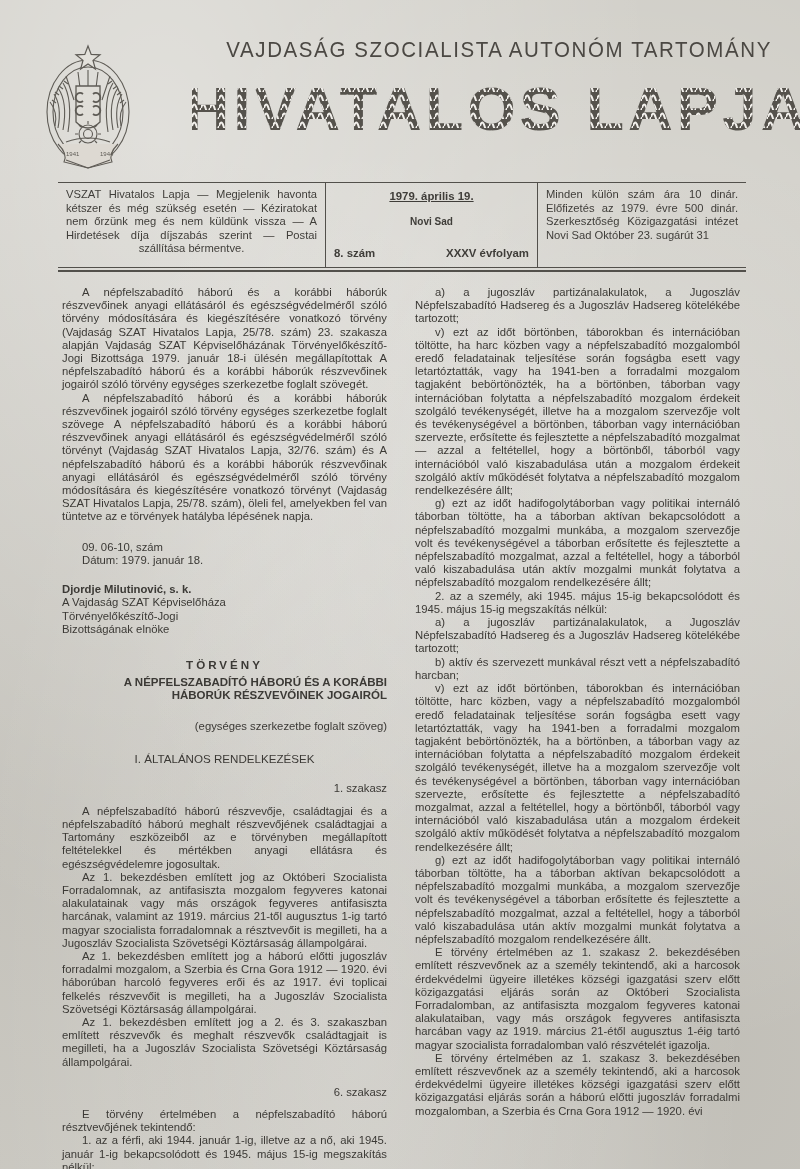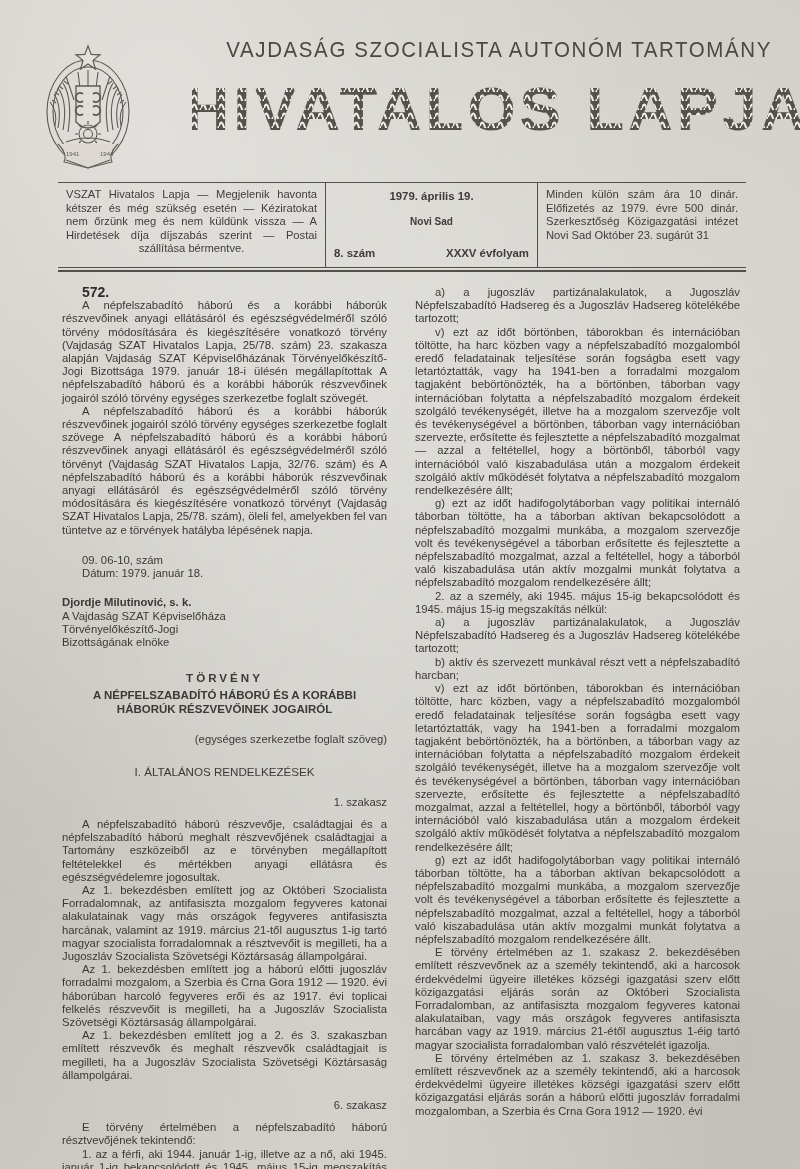--- a/index.html
+++ b/index.html
@@ -95,20 +95,21 @@
   }
   .info-left  { width: 268px; border-right: 1.5px solid #52504b; text-align: justify; text-align-last: center; }
   .info-mid   { width: 212px; border-right: 1.5px solid #52504b; }
   .info-right { width: 208px; text-align: justify; }
   .info-left p { margin: 0; }
   .mid-date {
     text-align: center;
     font-weight: bold;
     font-size: 11.4px;
     margin: 2px 0 0 0;
+    text-decoration: underline;
   }
   .mid-city {
     text-align: center;
     font-weight: bold;
     font-size: 10px;
     margin: 11px 0 0 0;
   }
   .mid-bottom {
     display: flex;
     justify-content: space-between;
@@ -163,21 +164,21 @@
   }
 
   .law-kind {
     text-align: center;
     font-weight: bold;
     font-size: 11.6px;
     letter-spacing: 3px;
     margin-top: 21px;
   }
   .law-title {
-    text-align: center;
+    text-align: right;
     font-weight: bold;
     font-size: 11.5px;
     line-height: 13.6px;
     margin-top: 5px;
   }
   .law-sub {
     text-align: right;
     font-size: 11.3px;
     margin-top: 17px;
   }
@@ -279,21 +280,20 @@
 
     <div class="info-cell info-right">
       <p>Minden külön szám ára 10 dinár. Előfizetés az 1979. évre 500 dinár. Szerkesztőség Közigazgatási intézet Novi Sad Október 23. sugárút 31</p>
     </div>
   </div>
 
   <div class="content">
 
     <div class="col">
 
-      <p class="doc-number">572.</p>
 
       <p>A népfelszabadító háború és a korábbi háborúk részvevőinek anyagi ellátásáról és egészségvédelméről szóló törvény módosítására és kiegészítésére vonatkozó törvény (Vajdaság SZAT Hivatalos Lapja, 25/78. szám) 23. szakasza alapján Vajdaság SZAT Képviselőházának Törvényelőkészítő-Jogi Bizottsága 1979. január 18-i ülésén megállapítottak A népfelszabadító háború és a korábbi háborúk részvevőinek jogairól szóló törvény egységes szerkezetbe foglalt szövegét.</p>
       <p>A népfelszabadító háború és a korábbi háborúk részvevőinek jogairól szóló törvény egységes szerkezetbe foglalt szövege A népfelszabadító háború és a korábbi háború részvevőinek anyagi ellátásáról és egészségvédelméről szóló törvényt (Vajdaság SZAT Hivatalos Lapja, 32/76. szám) és A népfelszabadító háború és a korábbi háborúk részvevőinak anyagi ellátásáról és egészségvédelméről szóló törvény módosítására és kiegészítésére vonatkozó törvényt (Vajdaság SZAT Hivatalos Lapja, 25/78. szám), öleli fel, amelyekben fel van tüntetve az e törvények hatályba lépésének napja.</p>
 
       <div class="gap-md"></div>
 
       <p class="meta-line">09. 06-10, szám</p>
       <p class="meta-line">Dátum: 1979. január 18.</p>
 
       <div class="signature">

